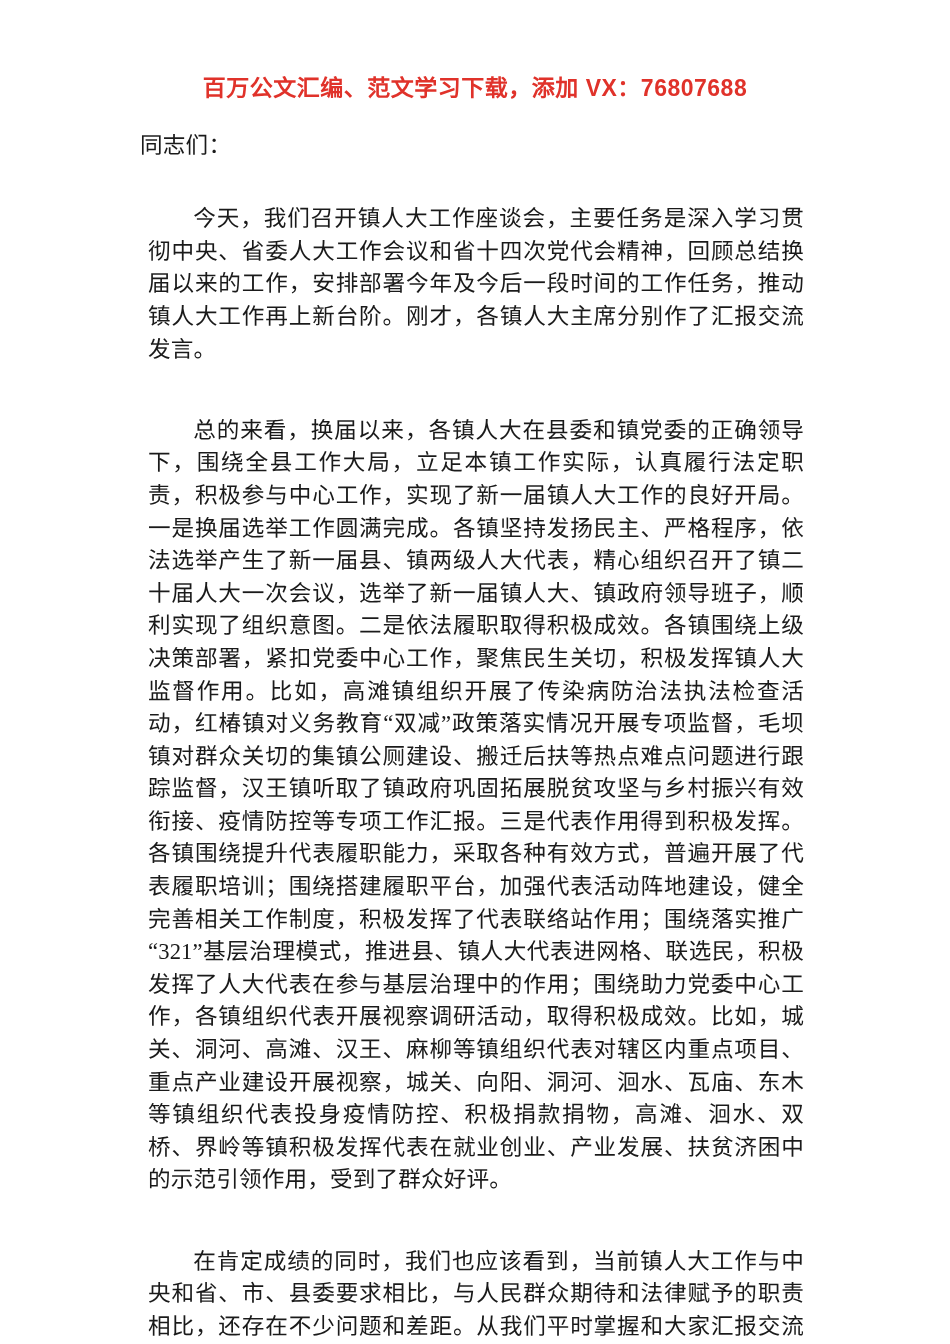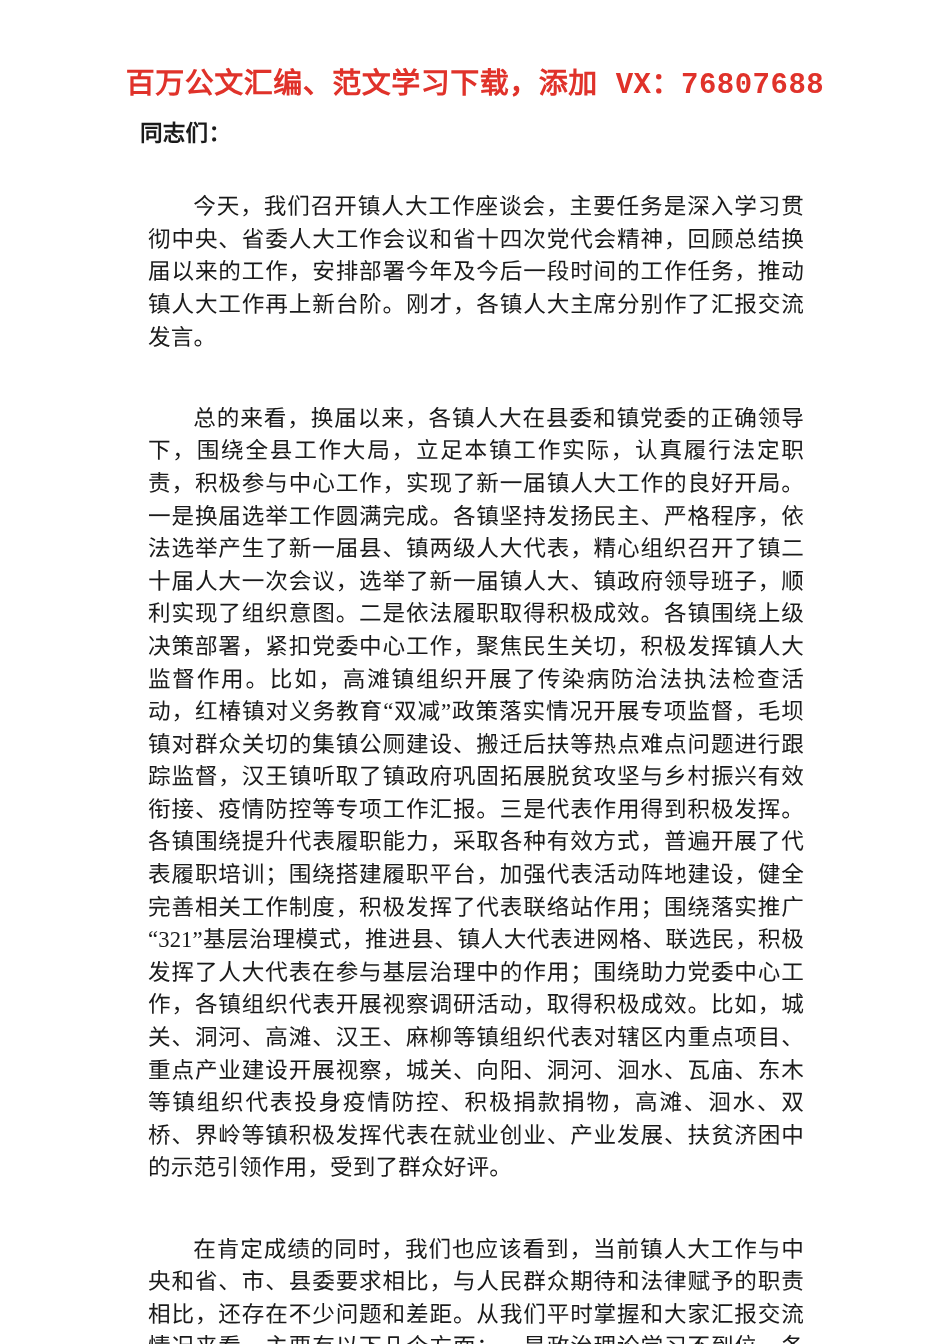--- a/index.html
+++ b/index.html
@@ -27,45 +27,44 @@
     left: 0;
     width: 950px;
     height: 118px;
     display: flex;
     align-items: flex-end;
     justify-content: center;
     padding-bottom: 18px;
     box-sizing: border-box;
   }
   .promo-text {
-    font-family: Liberation Mono, monospace;
-    font-size: 29px;
+    font-family: Liberation Sans, sans-serif;
+    font-size: 23px;
     font-weight: 700;
     color: #e0322a;
     letter-spacing: 0.5px;
     white-space: nowrap;
     line-height: 1;
   }
   .doc-body {
     position: absolute;
     top: 118px;
     left: 140px;
     width: 672px;
     font-size: 22.6px;
     line-height: 32.6px;
     color: #1a1a1a;
     text-align: justify;
     text-justify: inter-ideograph;
   }
   .salutation {
-    margin: 0 0 0 0;
+    margin: 12px 0 0 0;
     text-indent: 0;
     line-height: 32.6px;
     letter-spacing: 0.2px;
-    font-weight: bold;
   }
   .para {
     margin: 8px;
     text-indent: 2em;
     letter-spacing: 0.15px;
     text-align: justify;
     text-justify: inter-ideograph;
   }
   .para-gap {
     height: 32.6px;

